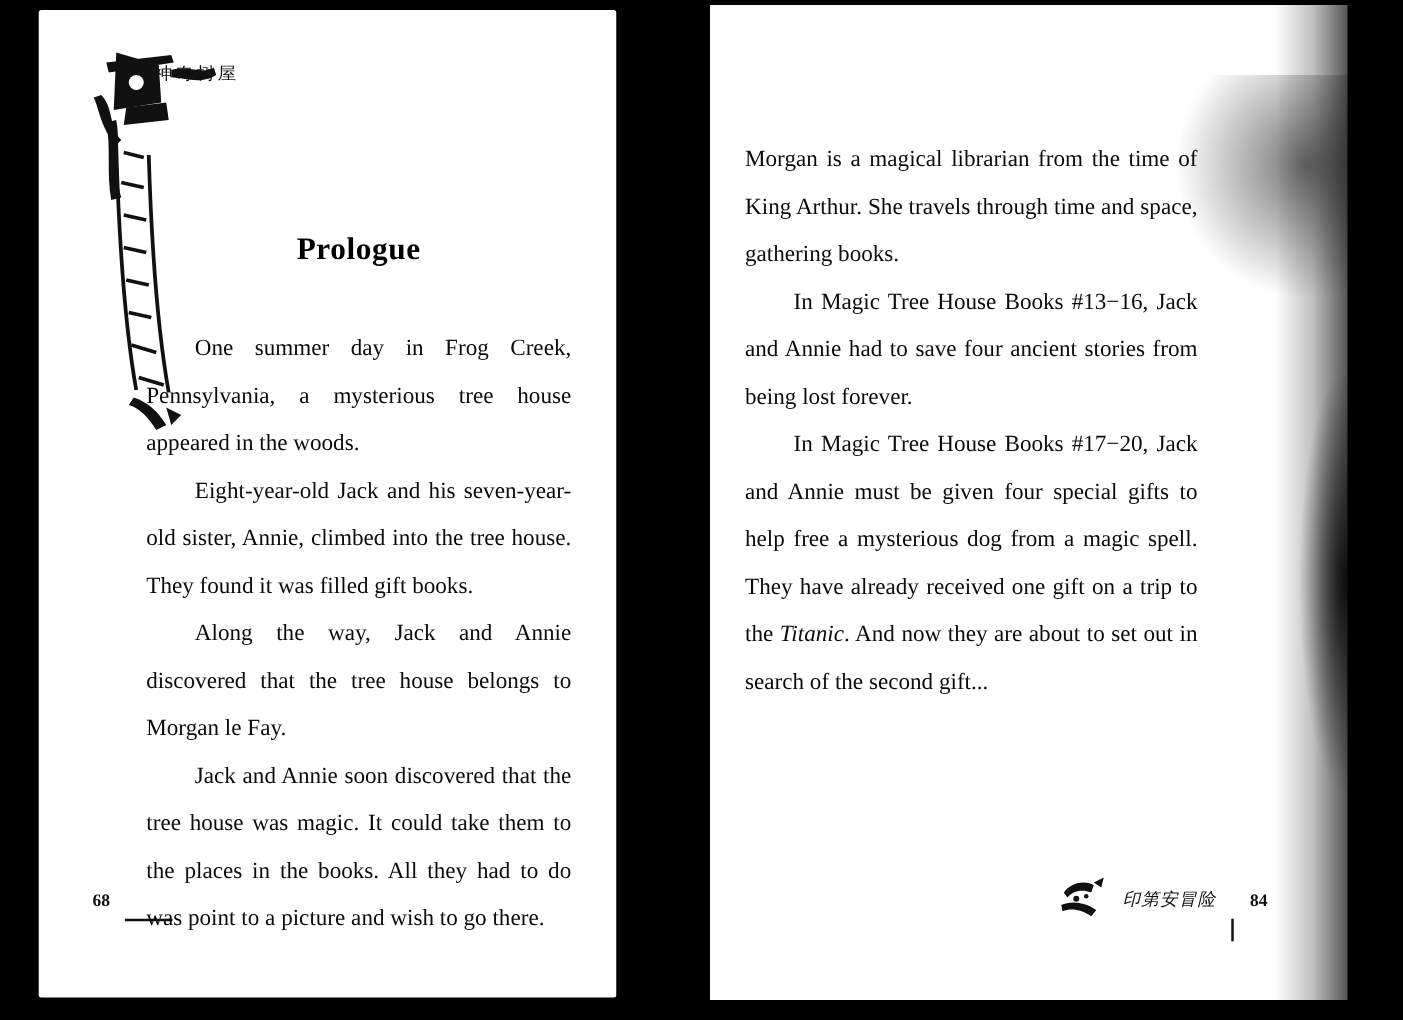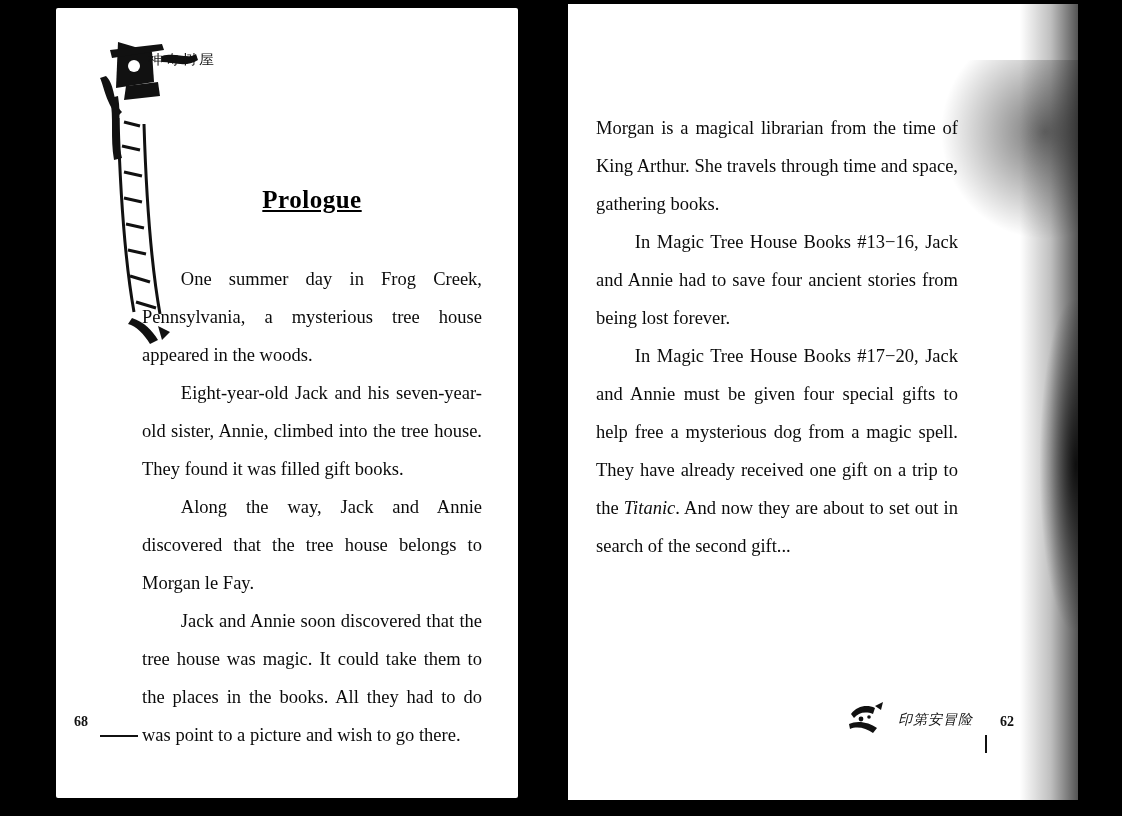--- a/index.html
+++ b/index.html
@@ -16,21 +16,21 @@
   }
 
   
   .sheet {
     position: absolute;
     background: #ffffff;
   }
 
   
   #left-page {
-    left: 56px;
+    left: 31px;
     top: 8px;
     width: 462px;
     height: 790px;
     border-radius: 2px;
     box-shadow: 0 0 0 0 #000;
   }
 
   #left-page-inner {
     position: absolute;
     inset: 0;
@@ -100,21 +100,20 @@
     pointer-events: none;
   }
 
   
   .page-title {
     text-align: center;
     font-weight: bold;
     font-size: 25px;
     letter-spacing: 0.5px;
     margin: 0;
-    text-decoration: underline;
   }
   .para {
     font-size: 18.5px;
     line-height: 38px;
     text-align: justify;
     text-justify: inter-word;
     margin: 0;
     text-indent: 2.1em;
     color: #0b0b0b;
   }
@@ -268,18 +267,18 @@
 <svg id="footer-art" viewBox="0 0 46 42">
   <g fill="#111">
     <path d="M6 14 C 12 6, 22 4, 30 8 L 28 14 C 20 11, 13 13, 9 18 Z"></path>
     <path d="M30 6 L38 2 L36 10 Z"></path>
     <path d="M4 24 C 12 20, 24 22, 32 28 L 28 33 C 21 28, 12 26, 5 29 Z"></path>
     <circle cx="16" cy="19" r="2.4"></circle>
     <circle cx="24" cy="17" r="1.8"></circle>
   </g>
 </svg>
 <div id="right-running-head">印第安冒险</div>
-<div class="folio" id="right-folio">62</div>
+<div class="folio" id="right-folio">84</div>
 <div id="right-folio-rule"></div>
 
 <div id="top-smudge"></div>
 <div id="right-smudge"></div>
 <div id="right-smudge2"></div>
 
 </body></html>

